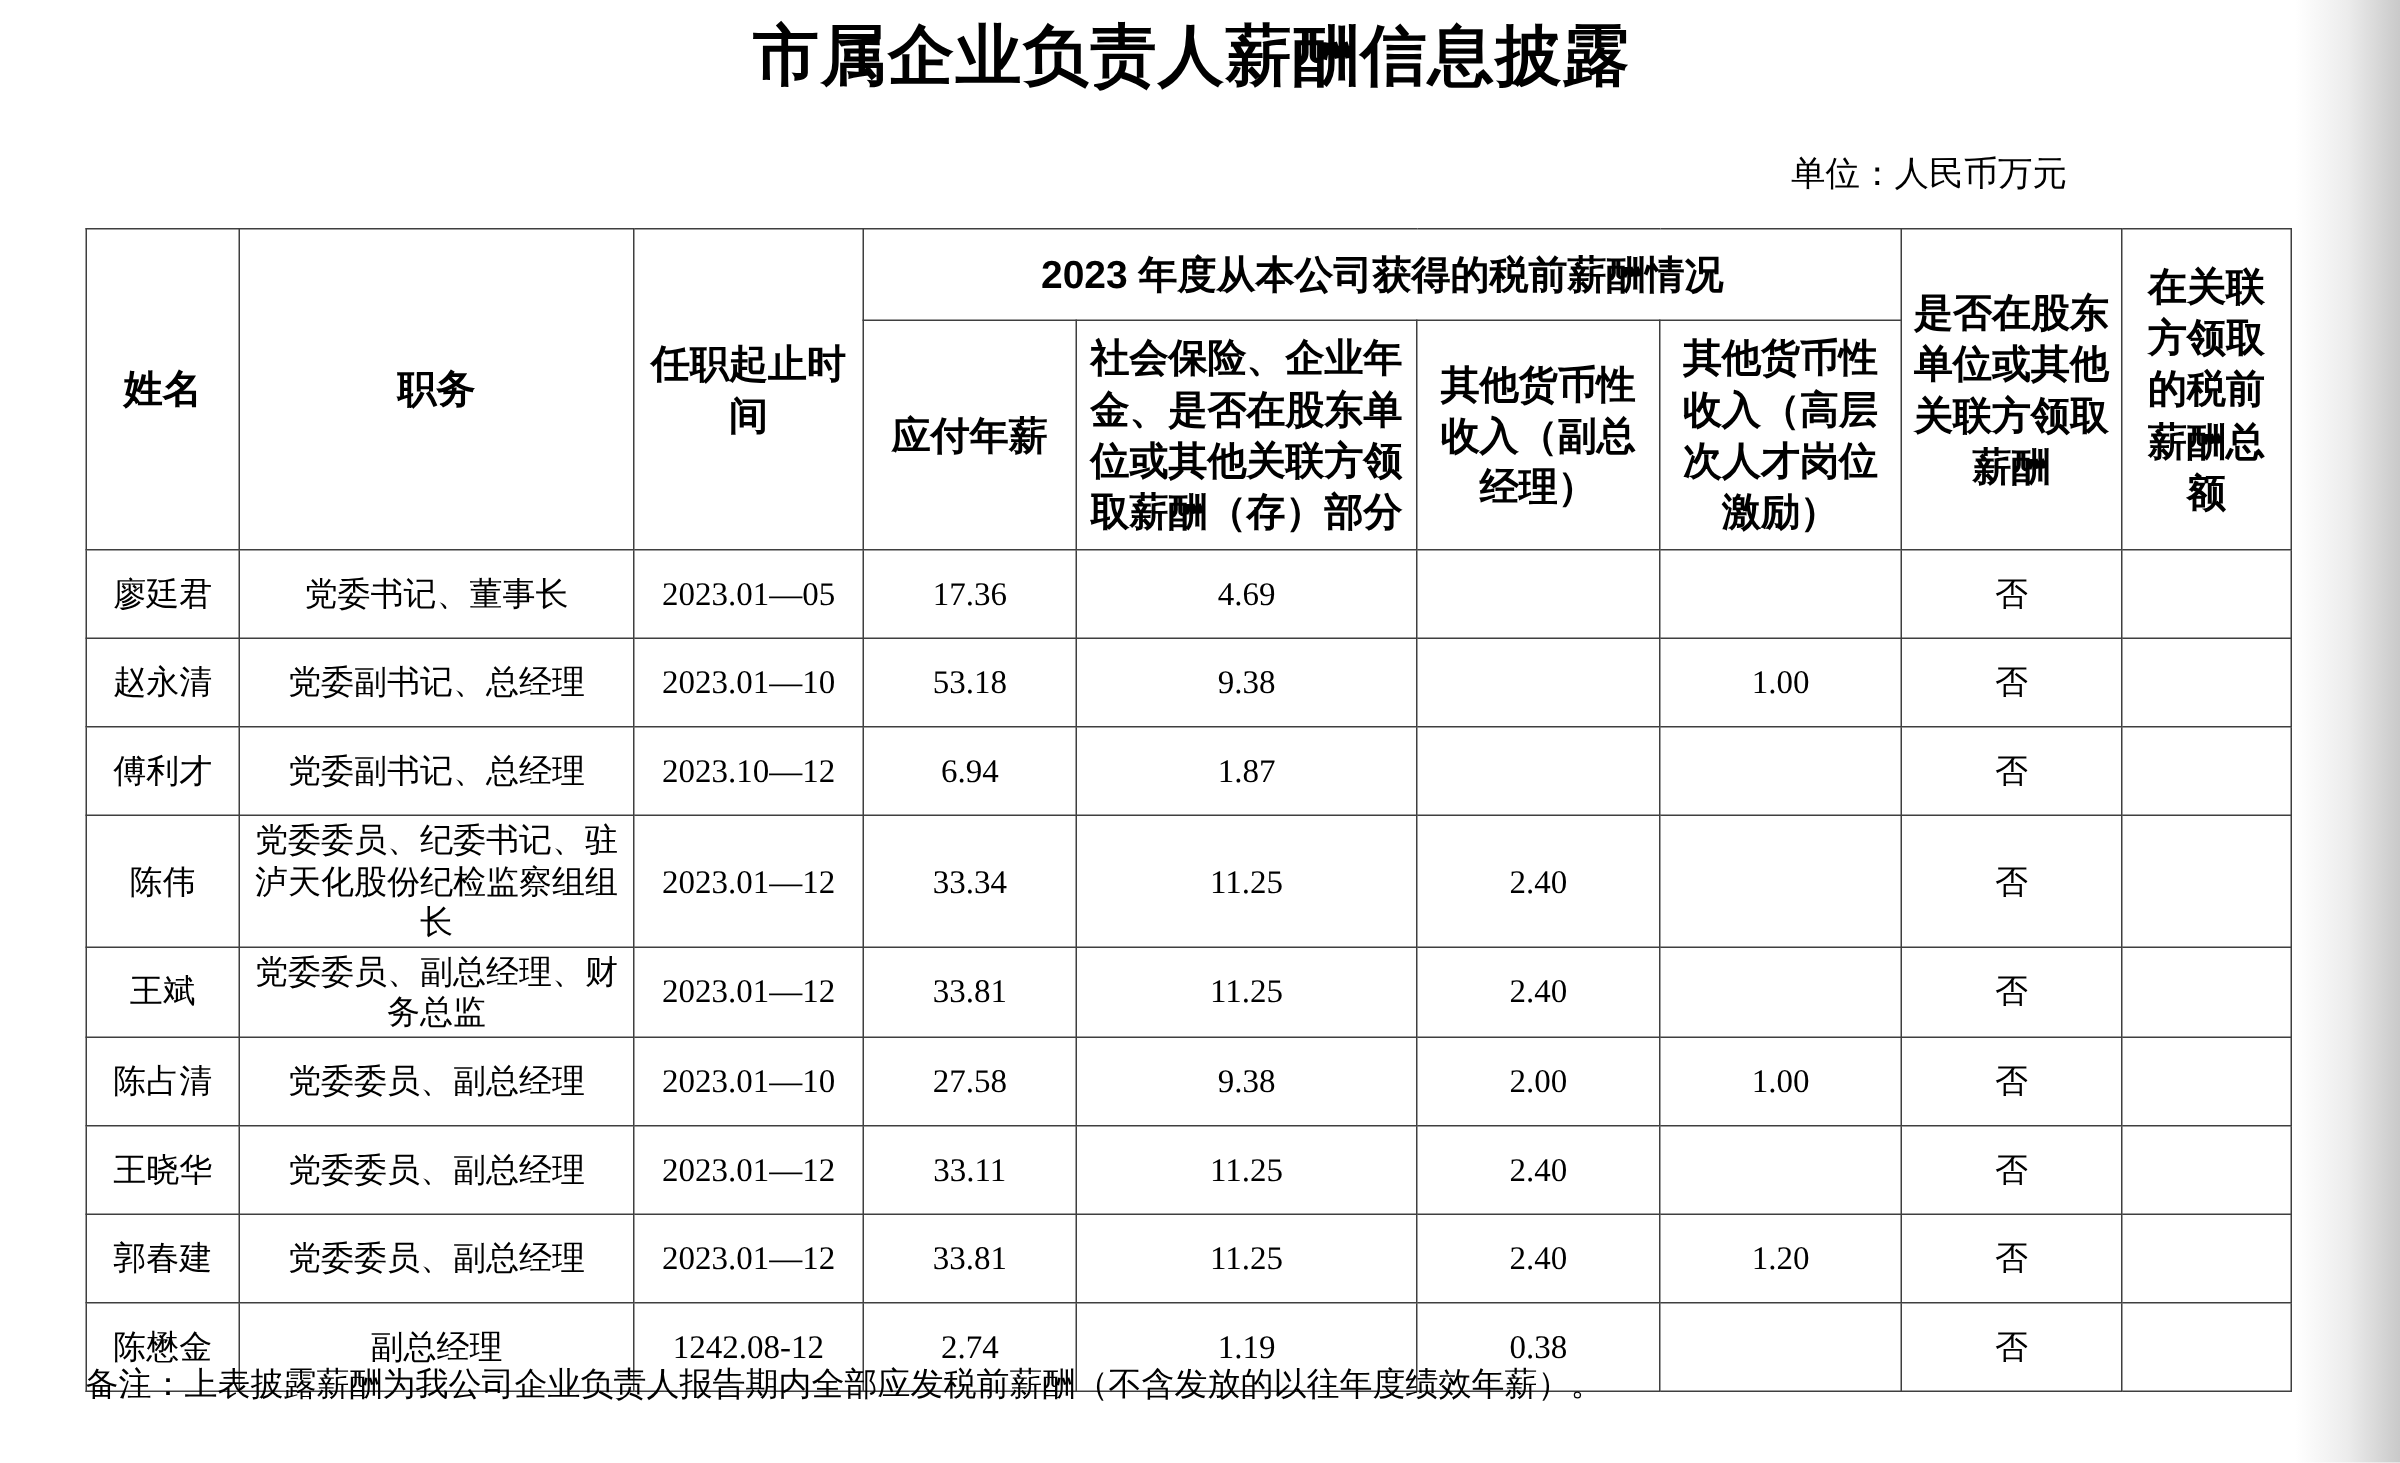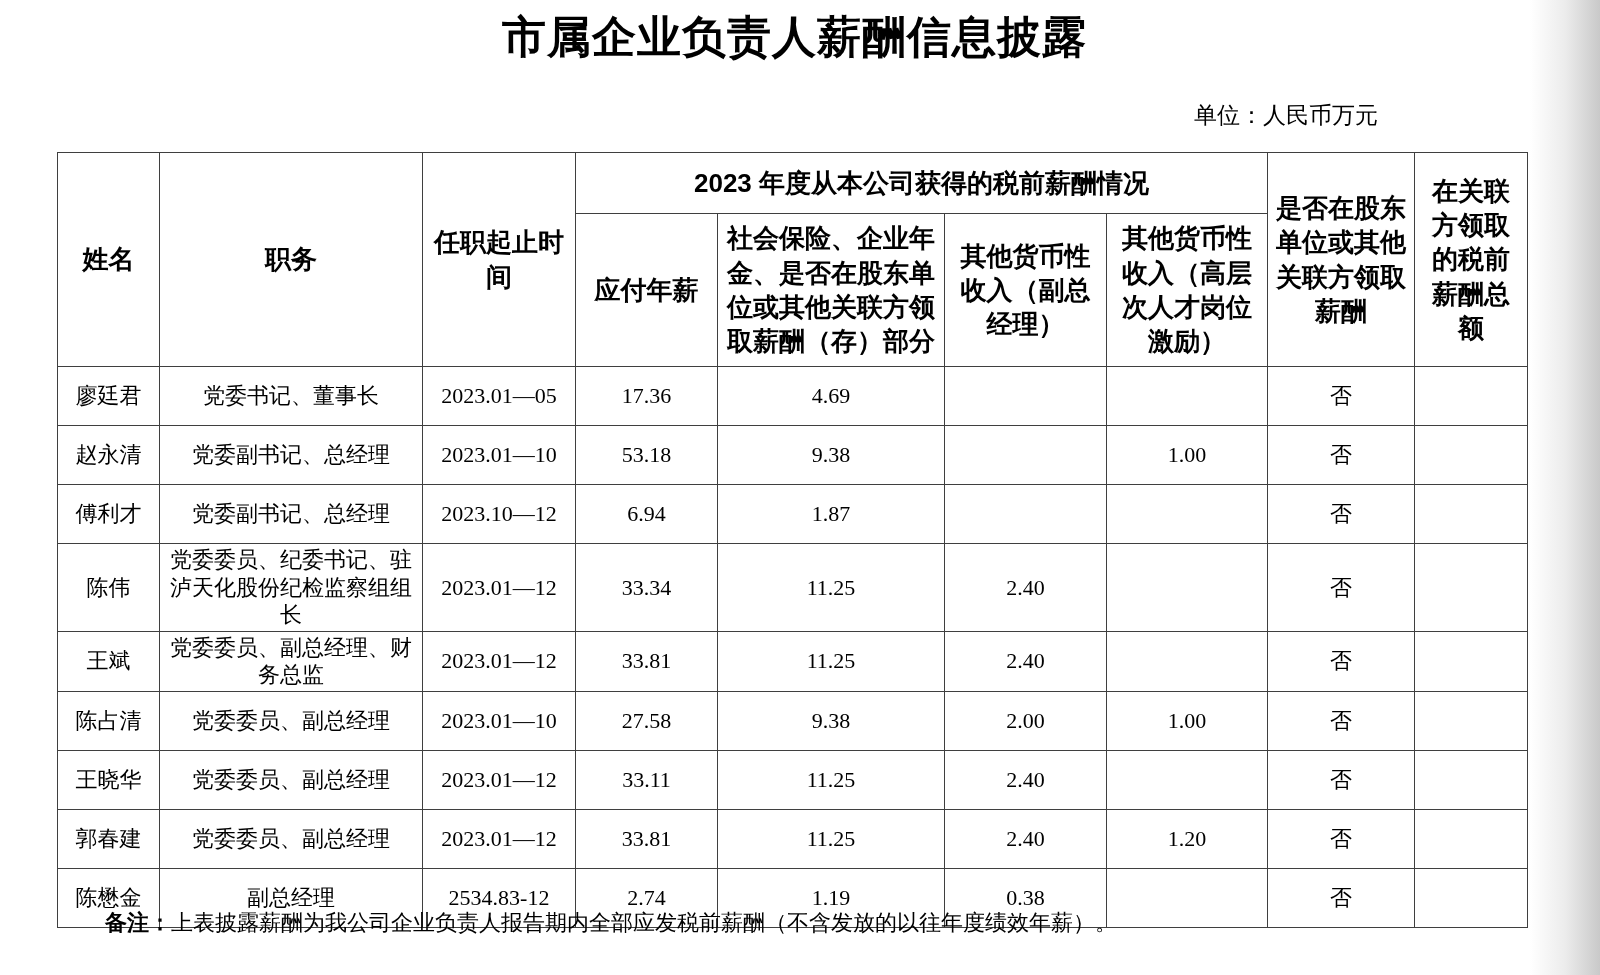--- a/index.html
+++ b/index.html
@@ -31,21 +31,21 @@
   tr.hrow1 th{height:56px;}
   tr.hrow2 th{height:148px;}
   tbody tr{height:59px;}
   .th-term{padding:2px 16px;margin-top:39px;}
   .th-flag{padding:2px 8px;}
   .th-reltotal{padding:2px 10px;}
   .note{
     position:absolute;top:908px;left:57px;margin:0;font-size:22px;
     font-family:"Liberation Sans",sans-serif;
   }
-  .note .note-label{font-weight:bold;margin-left:48px;}
+  .note .note-label{font-weight:normal;}
   .edge-shadow{
     position:absolute;top:0;right:0;width:70px;height:975px;
     background:linear-gradient(90deg,rgba(255,255,255,0) 0%,#ececec 50%,#c9c9c9 100%);
     pointer-events:none;
   }
 </style>
 </head>
 <body>
 
 <h1 class="title">市属企业负责人薪酬信息披露</h1>
@@ -164,21 +164,21 @@
       <td>33.81</td>
       <td>11.25</td>
       <td>2.40</td>
       <td>1.20</td>
       <td>否</td>
       <td></td>
     </tr>
     <tr>
       <td>陈懋金</td>
       <td>副总经理</td>
-      <td>2534.83-12</td>
+      <td>1242.08-12</td>
       <td>2.74</td>
       <td>1.19</td>
       <td>0.38</td>
       <td></td>
       <td>否</td>
       <td></td>
     </tr>
   </tbody>
 </table>
 

